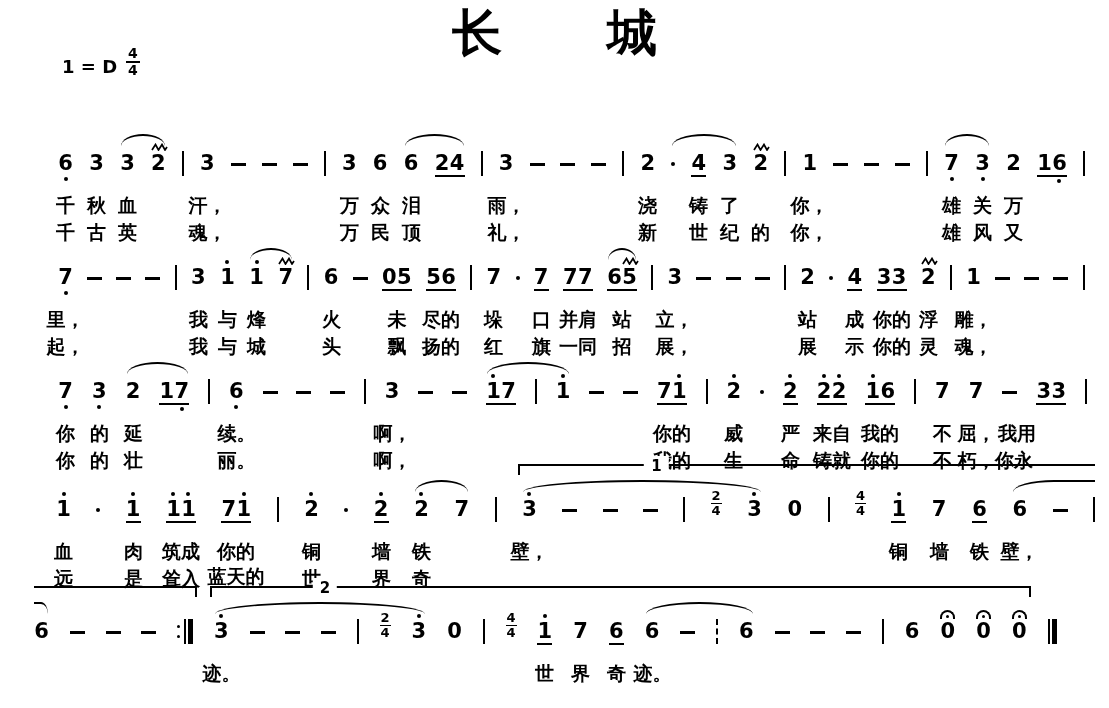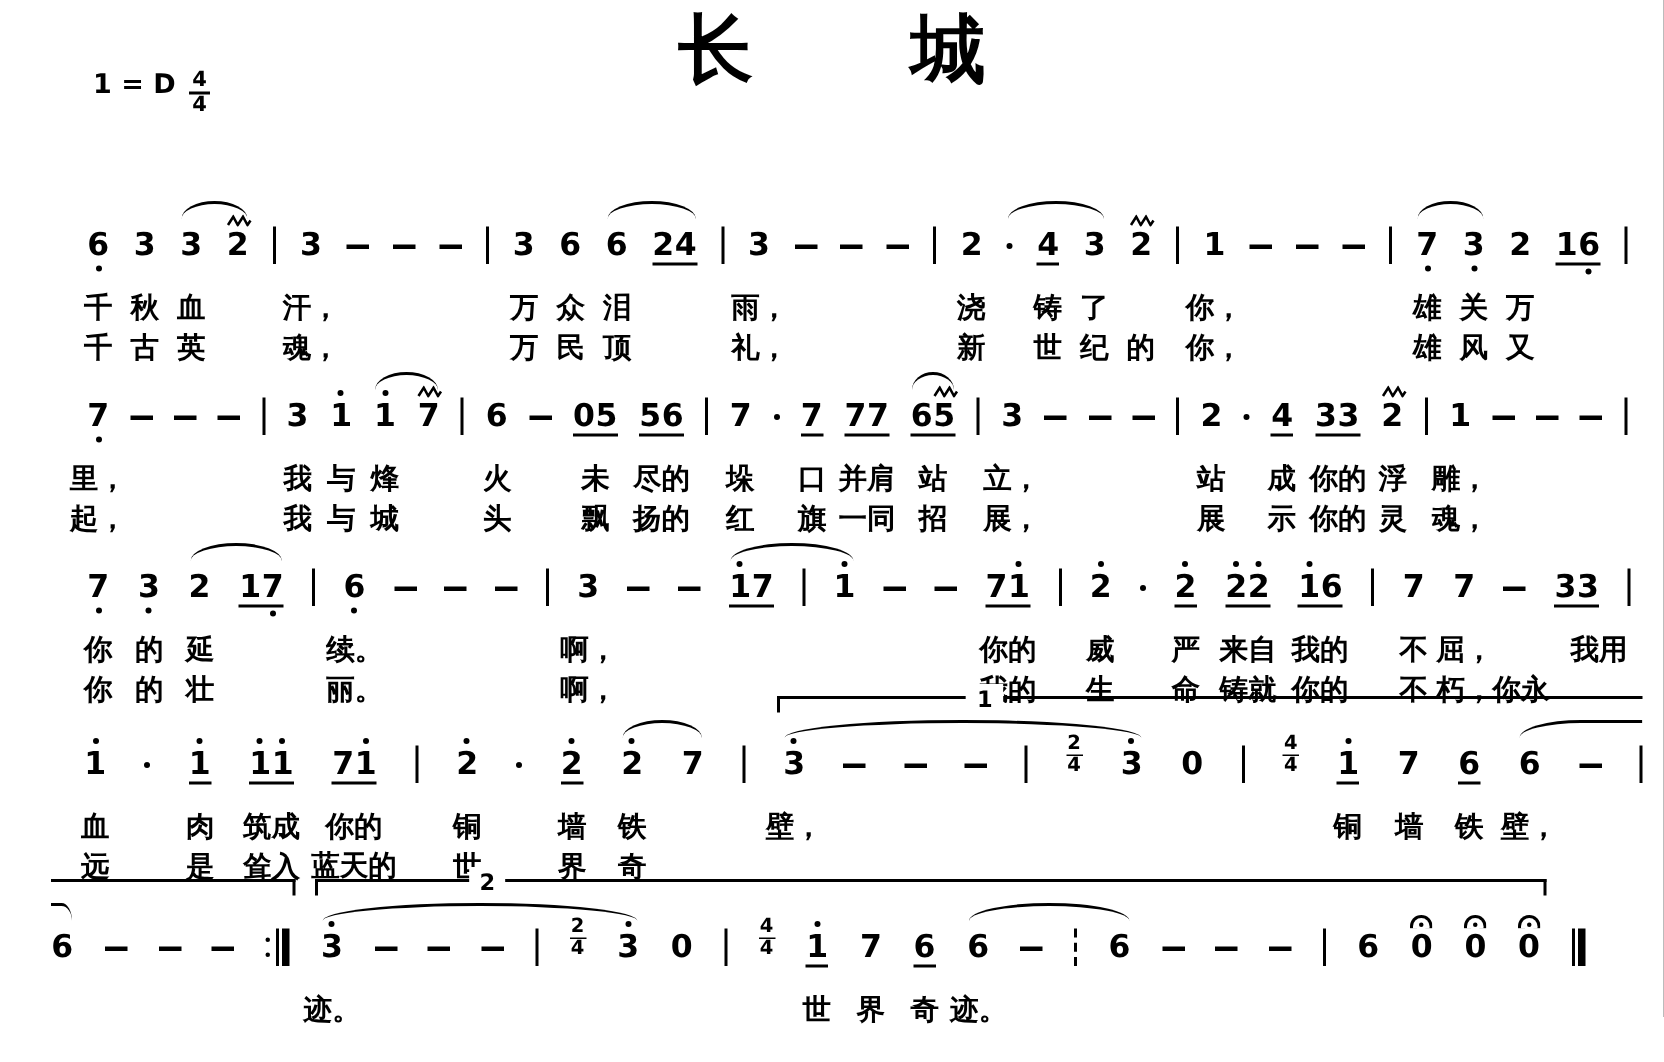--- a/index.html
+++ b/index.html
@@ -1,21 +1,21 @@
 <!DOCTYPE html>
 <html><head>
 <meta charset="utf-8">
 <style>
   html,body{margin:0;padding:0;background:#888;}
   .page{position:relative;width:1109px;height:708px;background:#ffffff;overflow:hidden;
         font-family:"DejaVu Sans",sans-serif;color:#000;margin:0 auto;}
   
   .title{position:absolute;left:0;right:0;top:0;text-align:center;font-size:50px;font-weight:bold;
          letter-spacing:105px;padding-left:105px;white-space:nowrap;}
-  .keysig{position:absolute;left:62px;top:46px;display:flex;align-items:flex-start;gap:9px;
+  .keysig{position:absolute;left:62px;top:46px;display:flex;align-items:flex-end;gap:9px;
           font-weight:bold;font-size:18px;}
   .ts-stack{display:flex;flex-direction:column;align-items:center;font-size:14px;font-weight:bold;line-height:1.05;}
   .ts-stack .ts-top{border-bottom:2px solid #000;padding:0 2px;}
   .tempo{position:absolute;left:62px;top:86px;font-size:18px;font-weight:bold;white-space:pre;}
   .credits{position:absolute;right:44px;top:58px;text-align:right;font-size:18px;font-weight:bold;
            line-height:28px;white-space:pre;}
   
   .system{position:absolute;left:0;width:100%;}
   .notes-row{position:relative;display:flex;justify-content:space-between;align-items:flex-start;
              height:50px;padding-top:8px;}
@@ -910,21 +910,21 @@
           <span class="lyr" style="left: 133.5px;">延</span>
           <span class="lyr" style="left: 236.5px;">续。</span>
           <span class="lyr" style="left: 392.5px;">啊，</span>
           <span class="lyr" style="left: 672px;">你的</span>
           <span class="lyr" style="left: 733.5px;">威</span>
           <span class="lyr" style="left: 790.5px;">严</span>
           <span class="lyr" style="left: 832px;">来自</span>
           <span class="lyr" style="left: 880px;">我的</span>
           <span class="lyr" style="left: 942.5px;">不</span>
           <span class="lyr" style="left: 976.5px;">屈，</span>
-          <span class="lyr" style="left: 1066px;">我用</span>
+          <span class="lyr" style="left: 1017px;">我用</span>
         </div>
         <div class="lyric-row">
           <span class="lyr" style="left: 65.5px;">你</span>
           <span class="lyr" style="left: 99.5px;">的</span>
           <span class="lyr" style="left: 133.5px;">壮</span>
           <span class="lyr" style="left: 236.5px;">丽。</span>
           <span class="lyr" style="left: 392.5px;">啊，</span>
           <span class="lyr" style="left: 672px;">我的</span>
           <span class="lyr" style="left: 733.5px;">生</span>
           <span class="lyr" style="left: 790.5px;">命</span>

